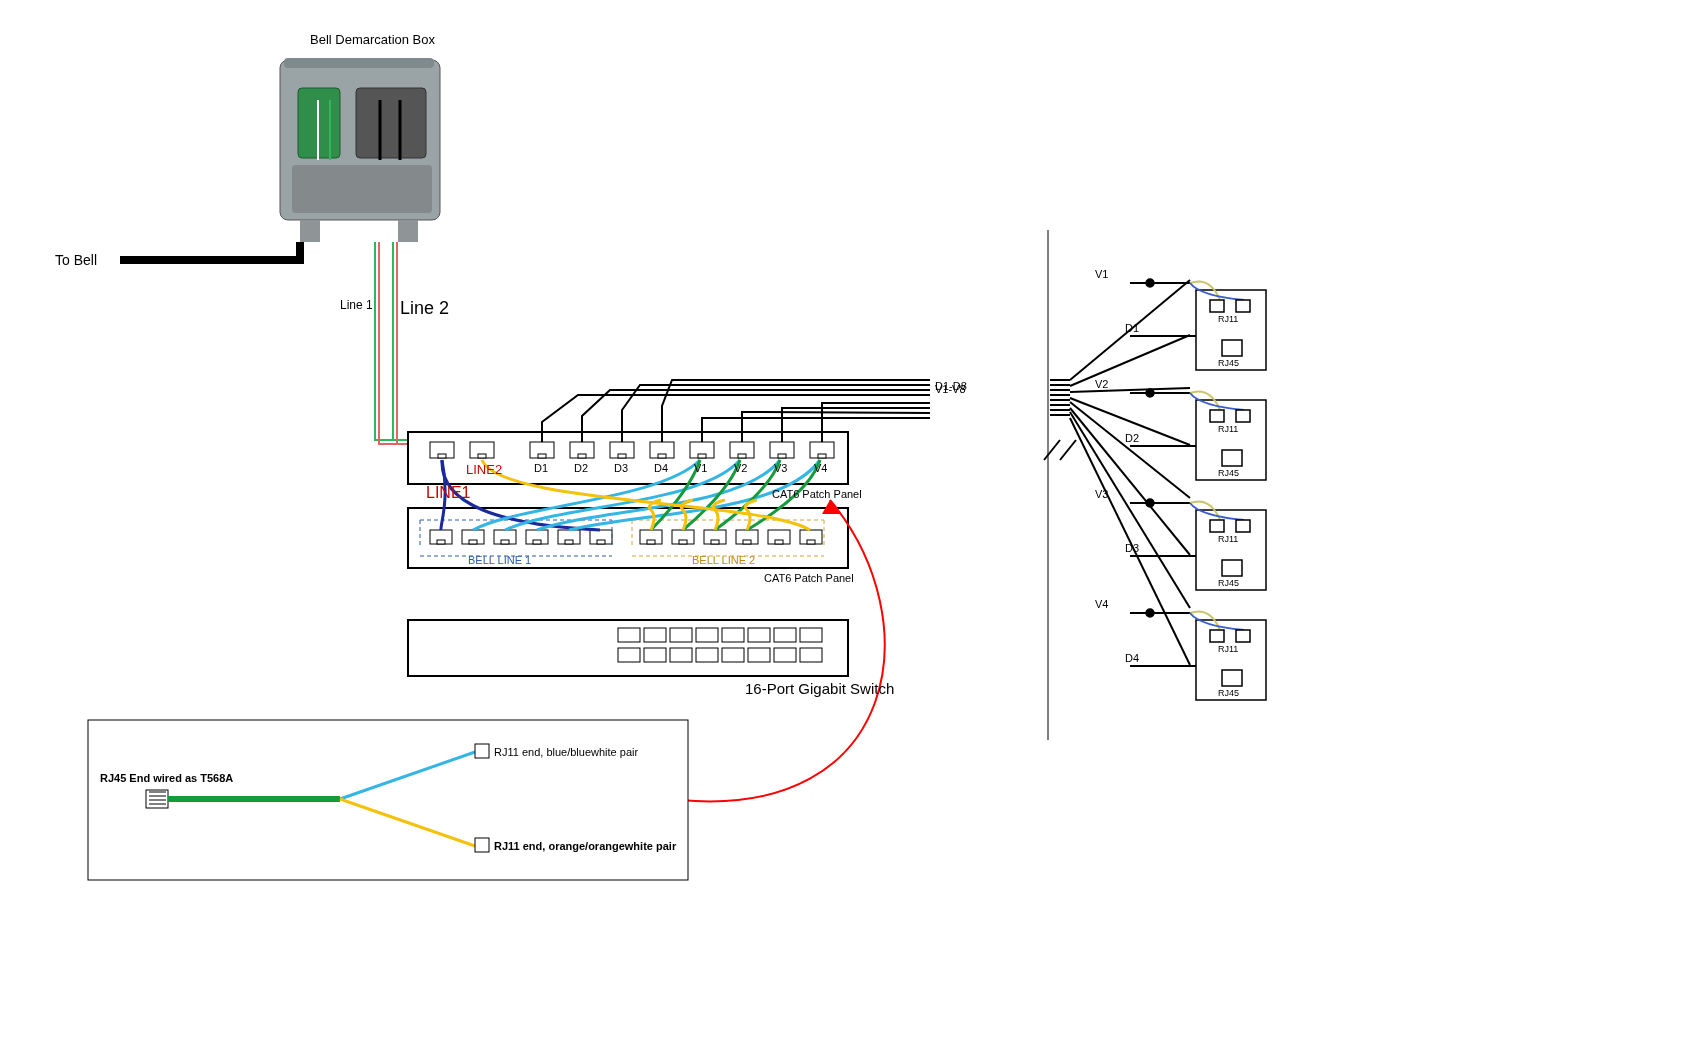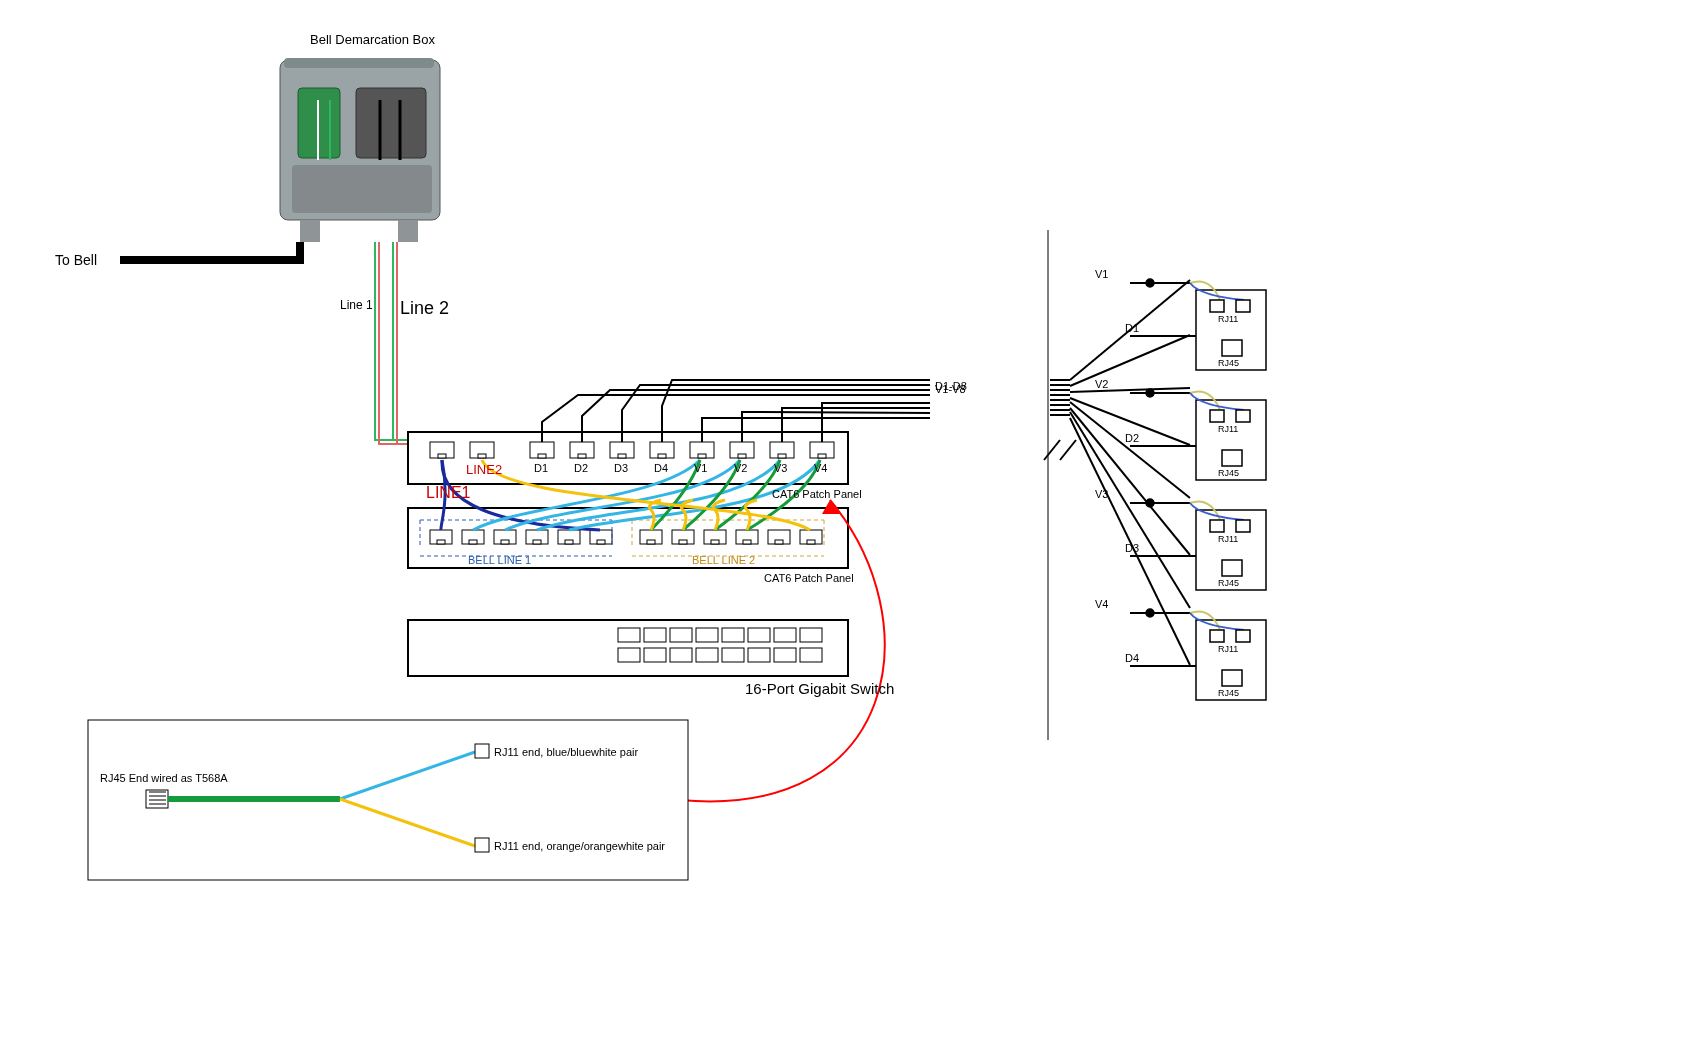--- a/index.html
+++ b/index.html
@@ -322,23 +322,23 @@
 
 <span class="lbl" style="left:468px;top:554px;color:#2a5db0;font-size:11px">BELL LINE 1</span>
 <span class="lbl" style="left:692px;top:554px;color:#c18a1a;font-size:11px">BELL LINE 2</span>
 <span class="lbl" style="left:764px;top:572px;font-size:11px">CAT6 Patch Panel</span>
 
 <span class="lbl" style="left:745px;top:680px;font-size:15px">16-Port Gigabit Switch</span>
 
 <span class="lbl" style="left:935px;top:380px;font-size:11px">D1-D8</span>
 <span class="lbl" style="left:935px;top:383px;font-size:11px">V1-V8</span>
 
-<span class="lbl" style="left:100px;top:772px;font-size:11px;font-weight:normal">RJ45 End wired as T568A</span>
+<span class="lbl" style="left:100px;top:772px;font-size:11px;font-weight:bold">RJ45 End wired as T568A</span>
 <span class="lbl" style="left:494px;top:746px;font-size:11px;font-weight:normal">RJ11 end, blue/bluewhite pair</span>
-<span class="lbl" style="left:494px;top:840px;font-size:11px;font-weight:normal">RJ11 end, orange/orangewhite pair</span>
+<span class="lbl" style="left:494px;top:840px;font-size:11px;font-weight:bold">RJ11 end, orange/orangewhite pair</span>
 
 <span class="lbl" style="left:1095px;top:268px;font-size:11px">V1</span>
 <span class="lbl" style="left:1125px;top:322px;font-size:11px">D1</span>
 <span class="lbl" style="left:1218px;top:314px;font-size:9px">RJ11</span>
 <span class="lbl" style="left:1218px;top:358px;font-size:9px">RJ45</span>
 
 <span class="lbl" style="left:1095px;top:378px;font-size:11px">V2</span>
 <span class="lbl" style="left:1125px;top:432px;font-size:11px">D2</span>
 <span class="lbl" style="left:1218px;top:424px;font-size:9px">RJ11</span>
 <span class="lbl" style="left:1218px;top:468px;font-size:9px">RJ45</span>

